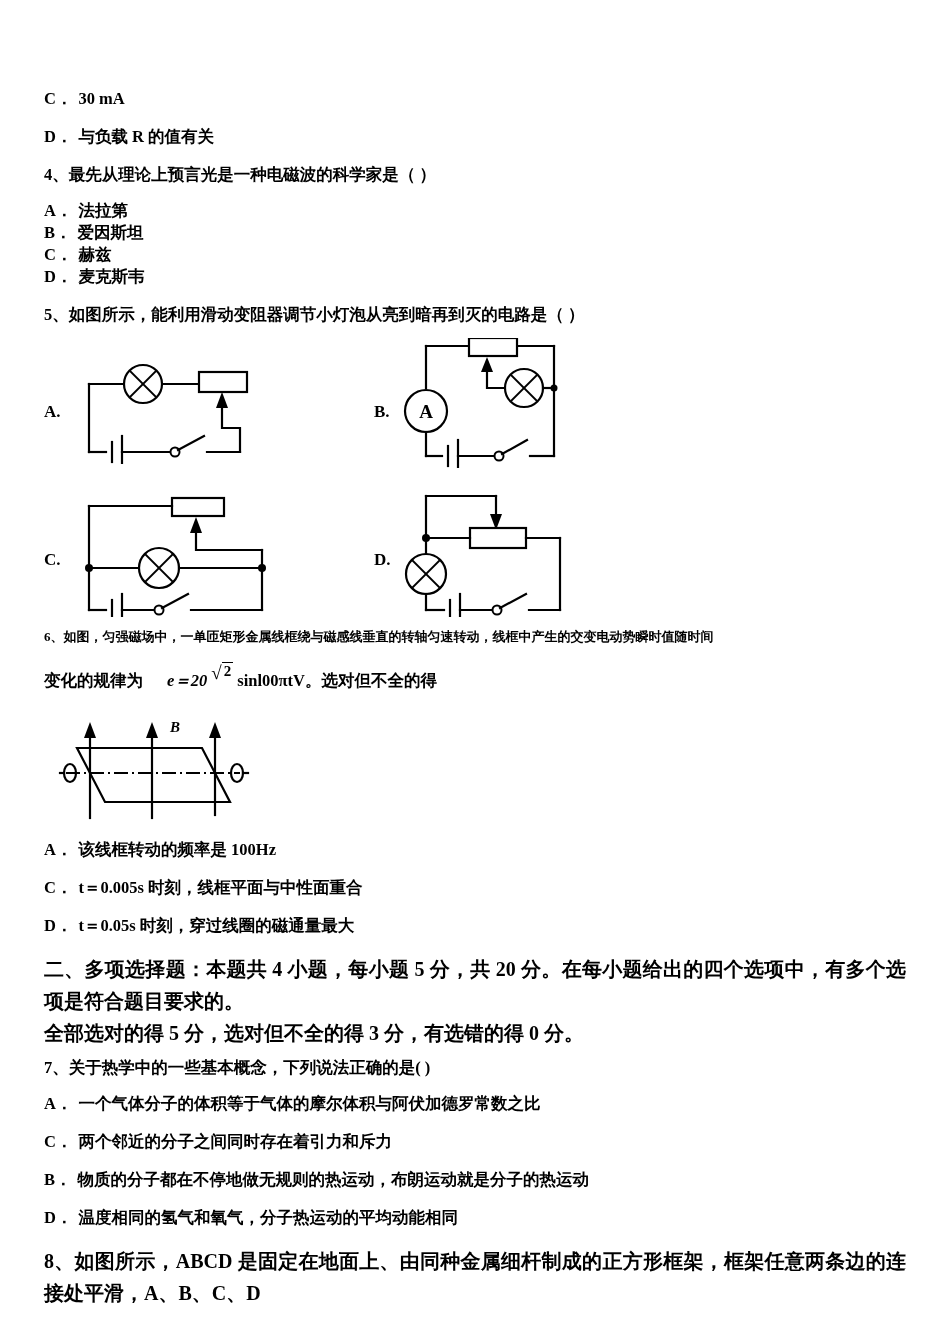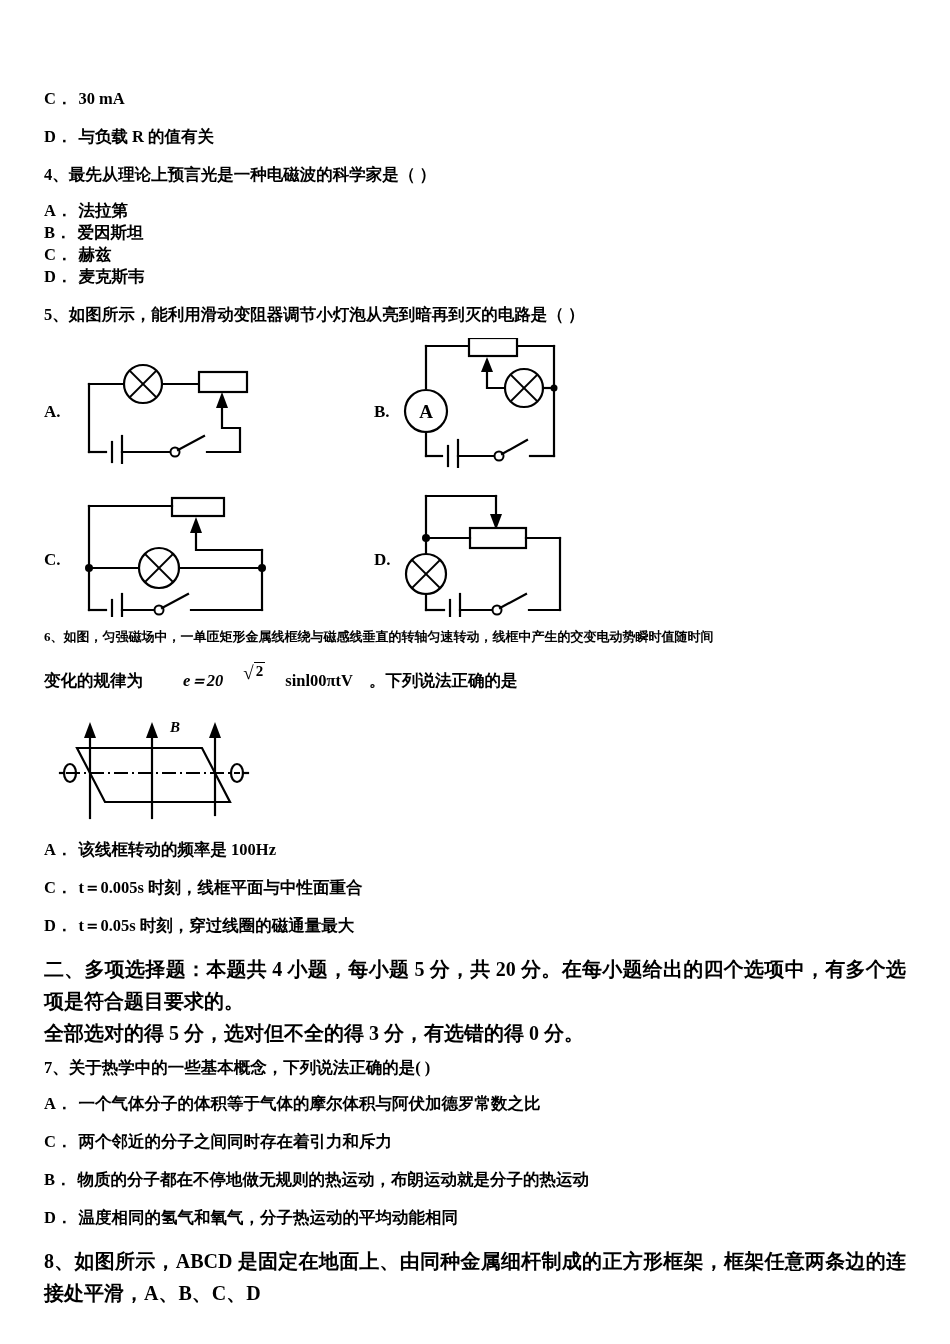--- a/index.html
+++ b/index.html
@@ -55,21 +55,21 @@
     text-align: justify;
   }
   .italic { font-style: italic; padding-left: 24px; }
 
   
   .formula-line {
     font-size: 16.5px;
     font-weight: bold;
     display: flex;
     align-items: baseline;
-    gap: 16px;
+    gap: 0px;
   }
   .radical {
     display: inline-block;
     position: relative;
     font-size: 15px;
     margin: 0 4px 0 4px;
     top: -7px;
   }
   .radical .rsign { font-size: 19px; }
   .radical .rnum {
@@ -278,21 +278,21 @@
 
     <div class="para" style="margin-top:-6px;">6、如图，匀强磁场中，一单匝矩形金属线框绕与磁感线垂直的转轴匀速转动，线框中产生的交变电动势瞬时值随时间</div>
 
     <div style="height:22px;"></div>
 
     <div class="formula-line">
       <span>变化的规律为</span>
       <span class="italic">e＝20</span>
       <span class="radical"><span class="rsign">√</span><span class="rnum">2</span></span>
       <span>sinl00πtV</span>
-      <span>。下列说法正确的是</span>
+      <span>。选对但不全的得</span>
     </div>
 
     <div class="coil-fig" style="margin-top:18px;">
       <svg width="260" height="115" viewBox="0 0 260 115">
 
         <path class="wire" d="M38,108 L38,22"></path>
         <polygon points="38,12 32,28 44,28" fill="#000"></polygon>
         <path class="wire" d="M100,108 L100,22"></path>
         <polygon points="100,12 94,28 106,28" fill="#000"></polygon>
         <path class="wire" d="M163,105 L163,22"></path>

